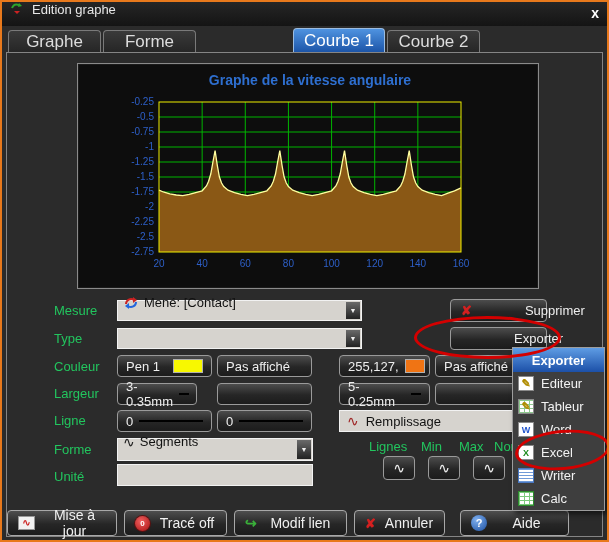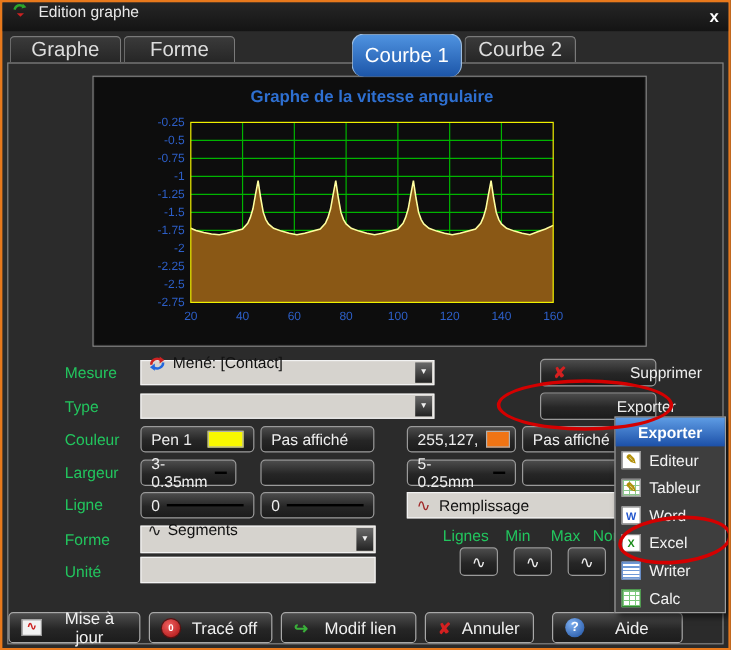--- a/index.html
+++ b/index.html
@@ -12,21 +12,21 @@
   
   .titlebar { position:absolute; left:0; top:0; width:605px; height:24px;
     background:linear-gradient(#262626,#141414); display:flex; align-items:flex-start; padding:0 8px; }
   .titlebar .ttl { color:#e8e8e8; font-size:13px; margin-left:8px; }
   .closebtn { position:absolute; right:8px; top:3px; color:#fff; font-size:14px; font-weight:bold; cursor:default; }
   
   .tab { position:absolute; top:28px; height:22px; width:93px;
     background:linear-gradient(#3a3a3a,#262626); border:1px solid #7a7a7a; border-bottom:none;
     border-radius:4px 4px 0 0; color:#ddd; font-size:17px;
     display:flex; align-items:center; justify-content:center; }
-  .tab.active { top:26px; height:36px; background:linear-gradient(#4f93e0,#1c55a8); color:#fff; border-color:#9bbce0; z-index:5;border-radius:10px; }
+  .tab.active { top:26px; height:24px; background:linear-gradient(#4f93e0,#1c55a8); color:#fff; border-color:#9bbce0; z-index:5; }
   
   .frame { position:absolute; left:4px; top:50px; width:597px; height:485px; border:1px solid #858585; }
   
   .chartpanel { position:absolute; left:75px; top:61px; width:462px; height:226px;
     background:#0d0d0d; border:1px solid #8a8a8a; box-shadow:0 0 0 1px #1a1a1a inset; }
   svg text { font-family:"Liberation Sans", sans-serif; }
   
   .flabel { position:absolute; color:#22c55e; font-size:13px;margin-left:30px; }
   .dbtn { position:absolute; height:22px; display:flex; align-items:center; gap:6px; padding:0 8px;
     background:linear-gradient(#4c4c4c,#262626 55%,#1c1c1c); border:1px solid #9a9a9a; border-radius:4px;

